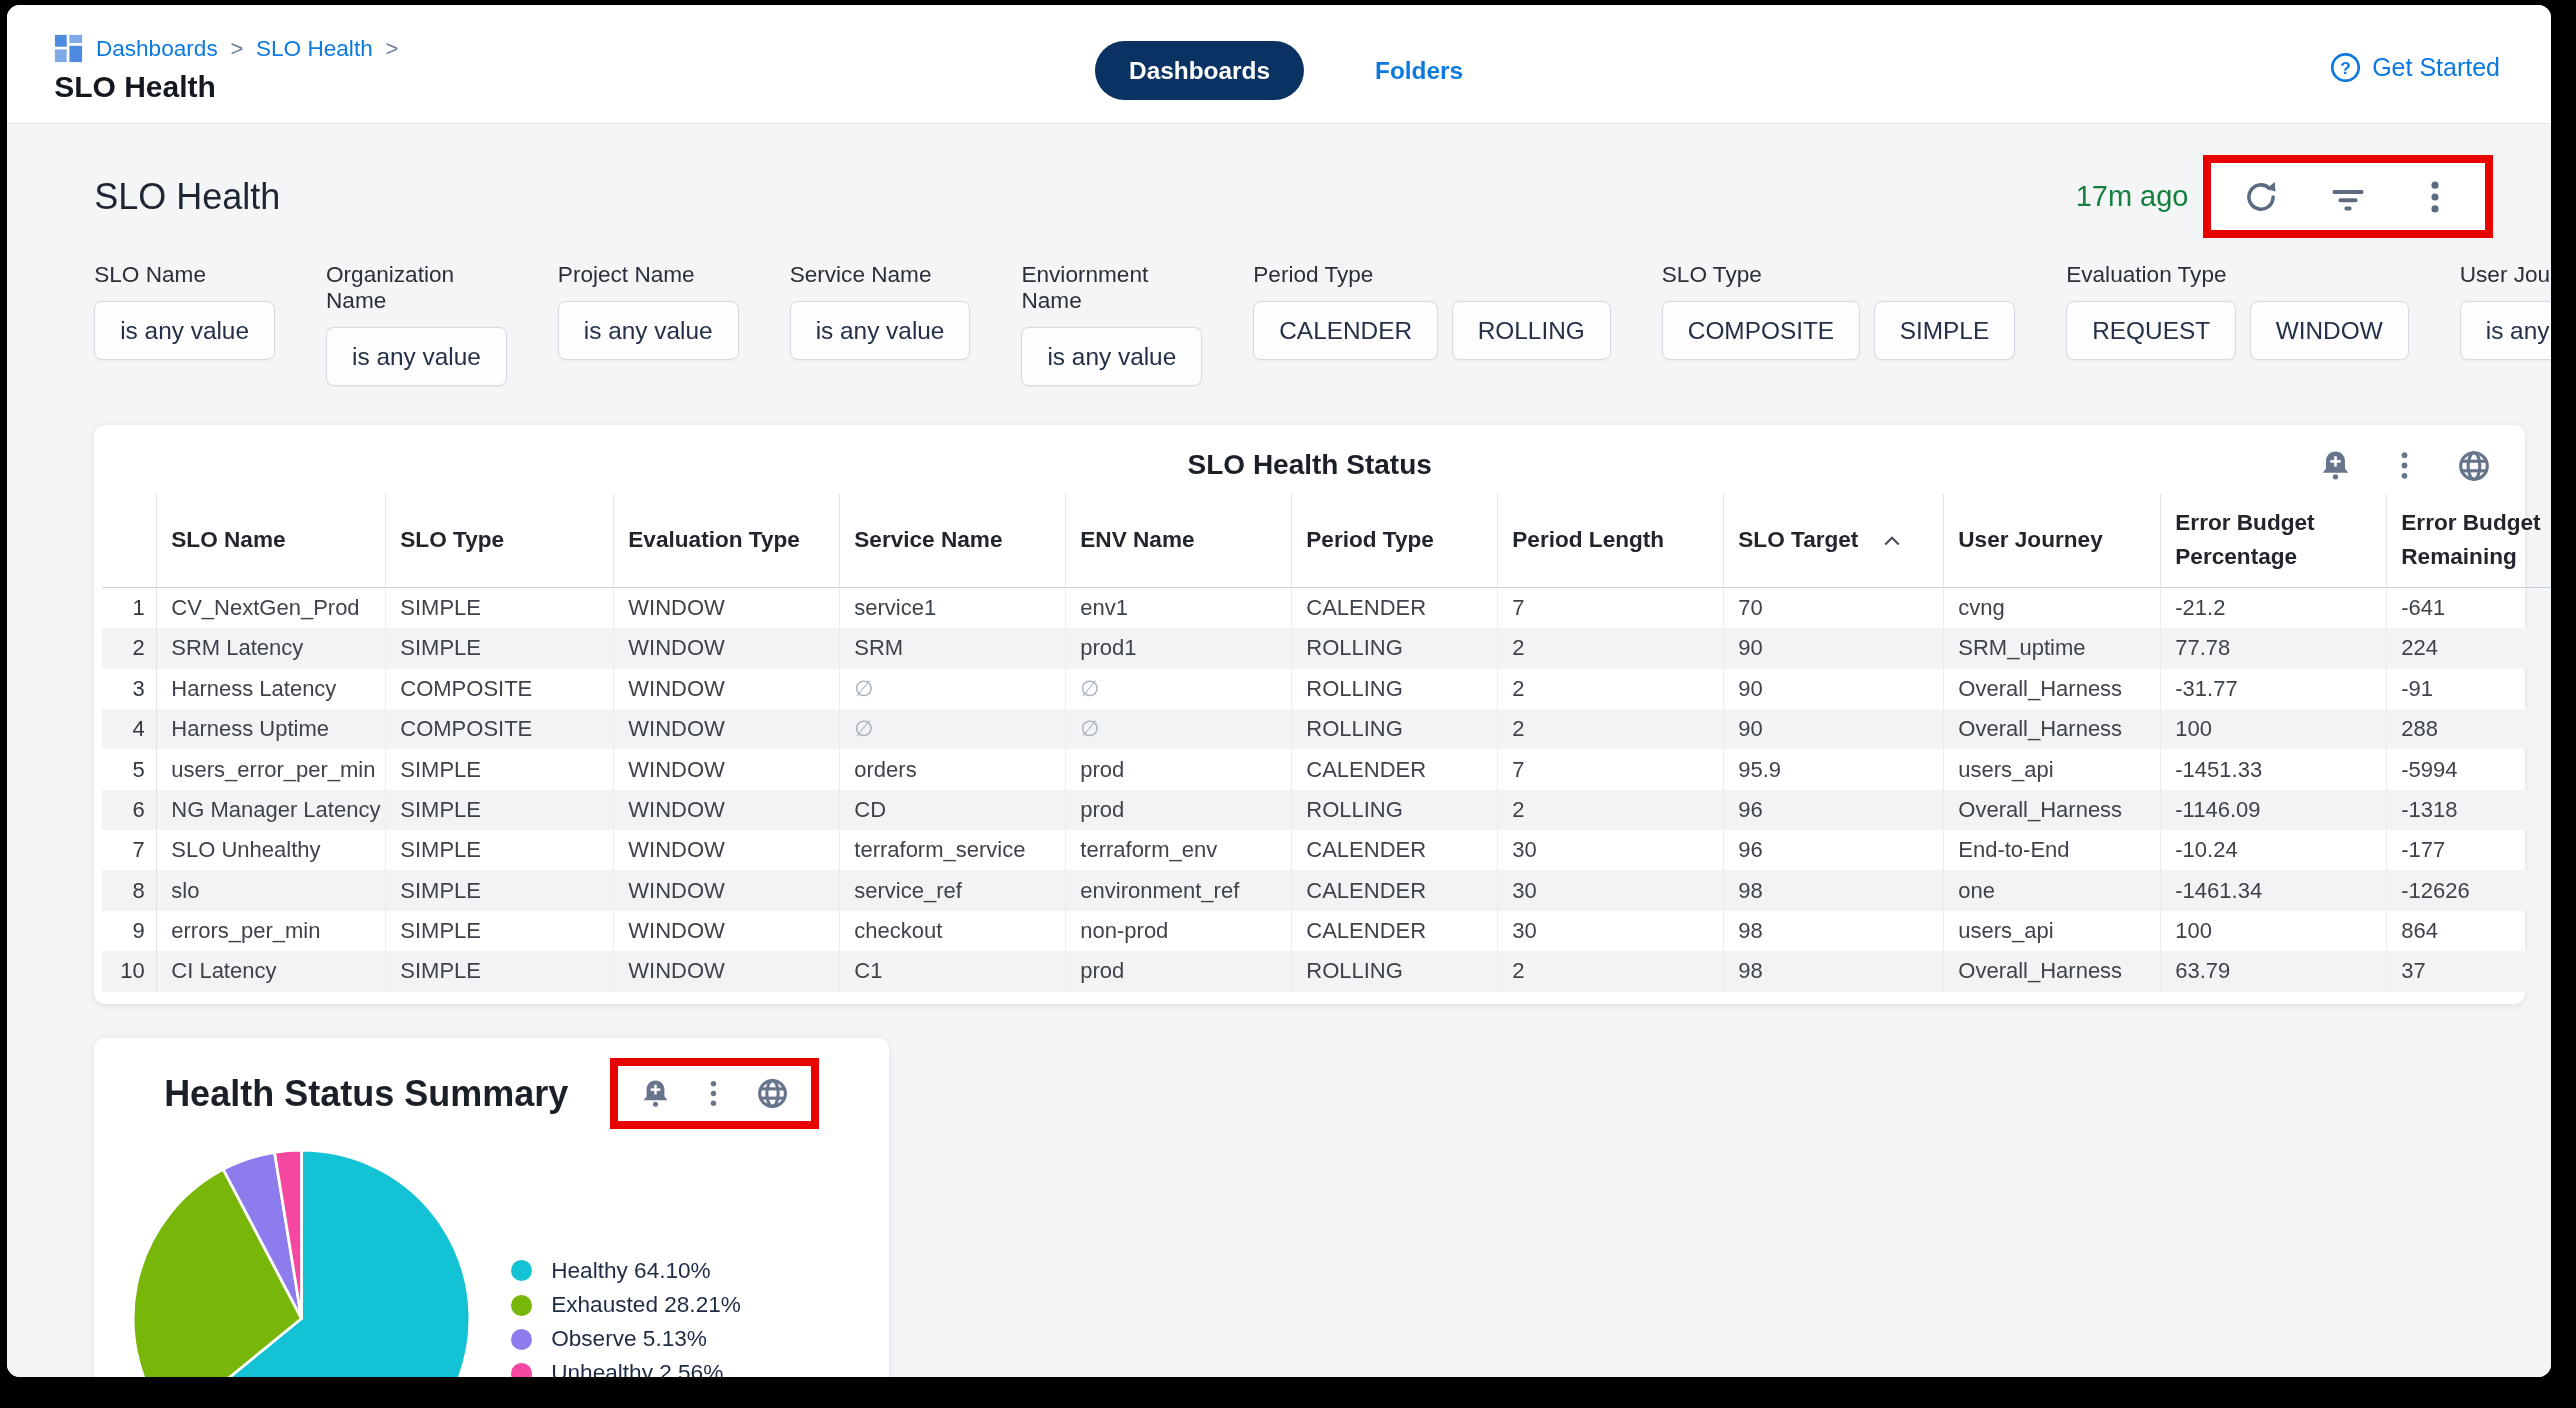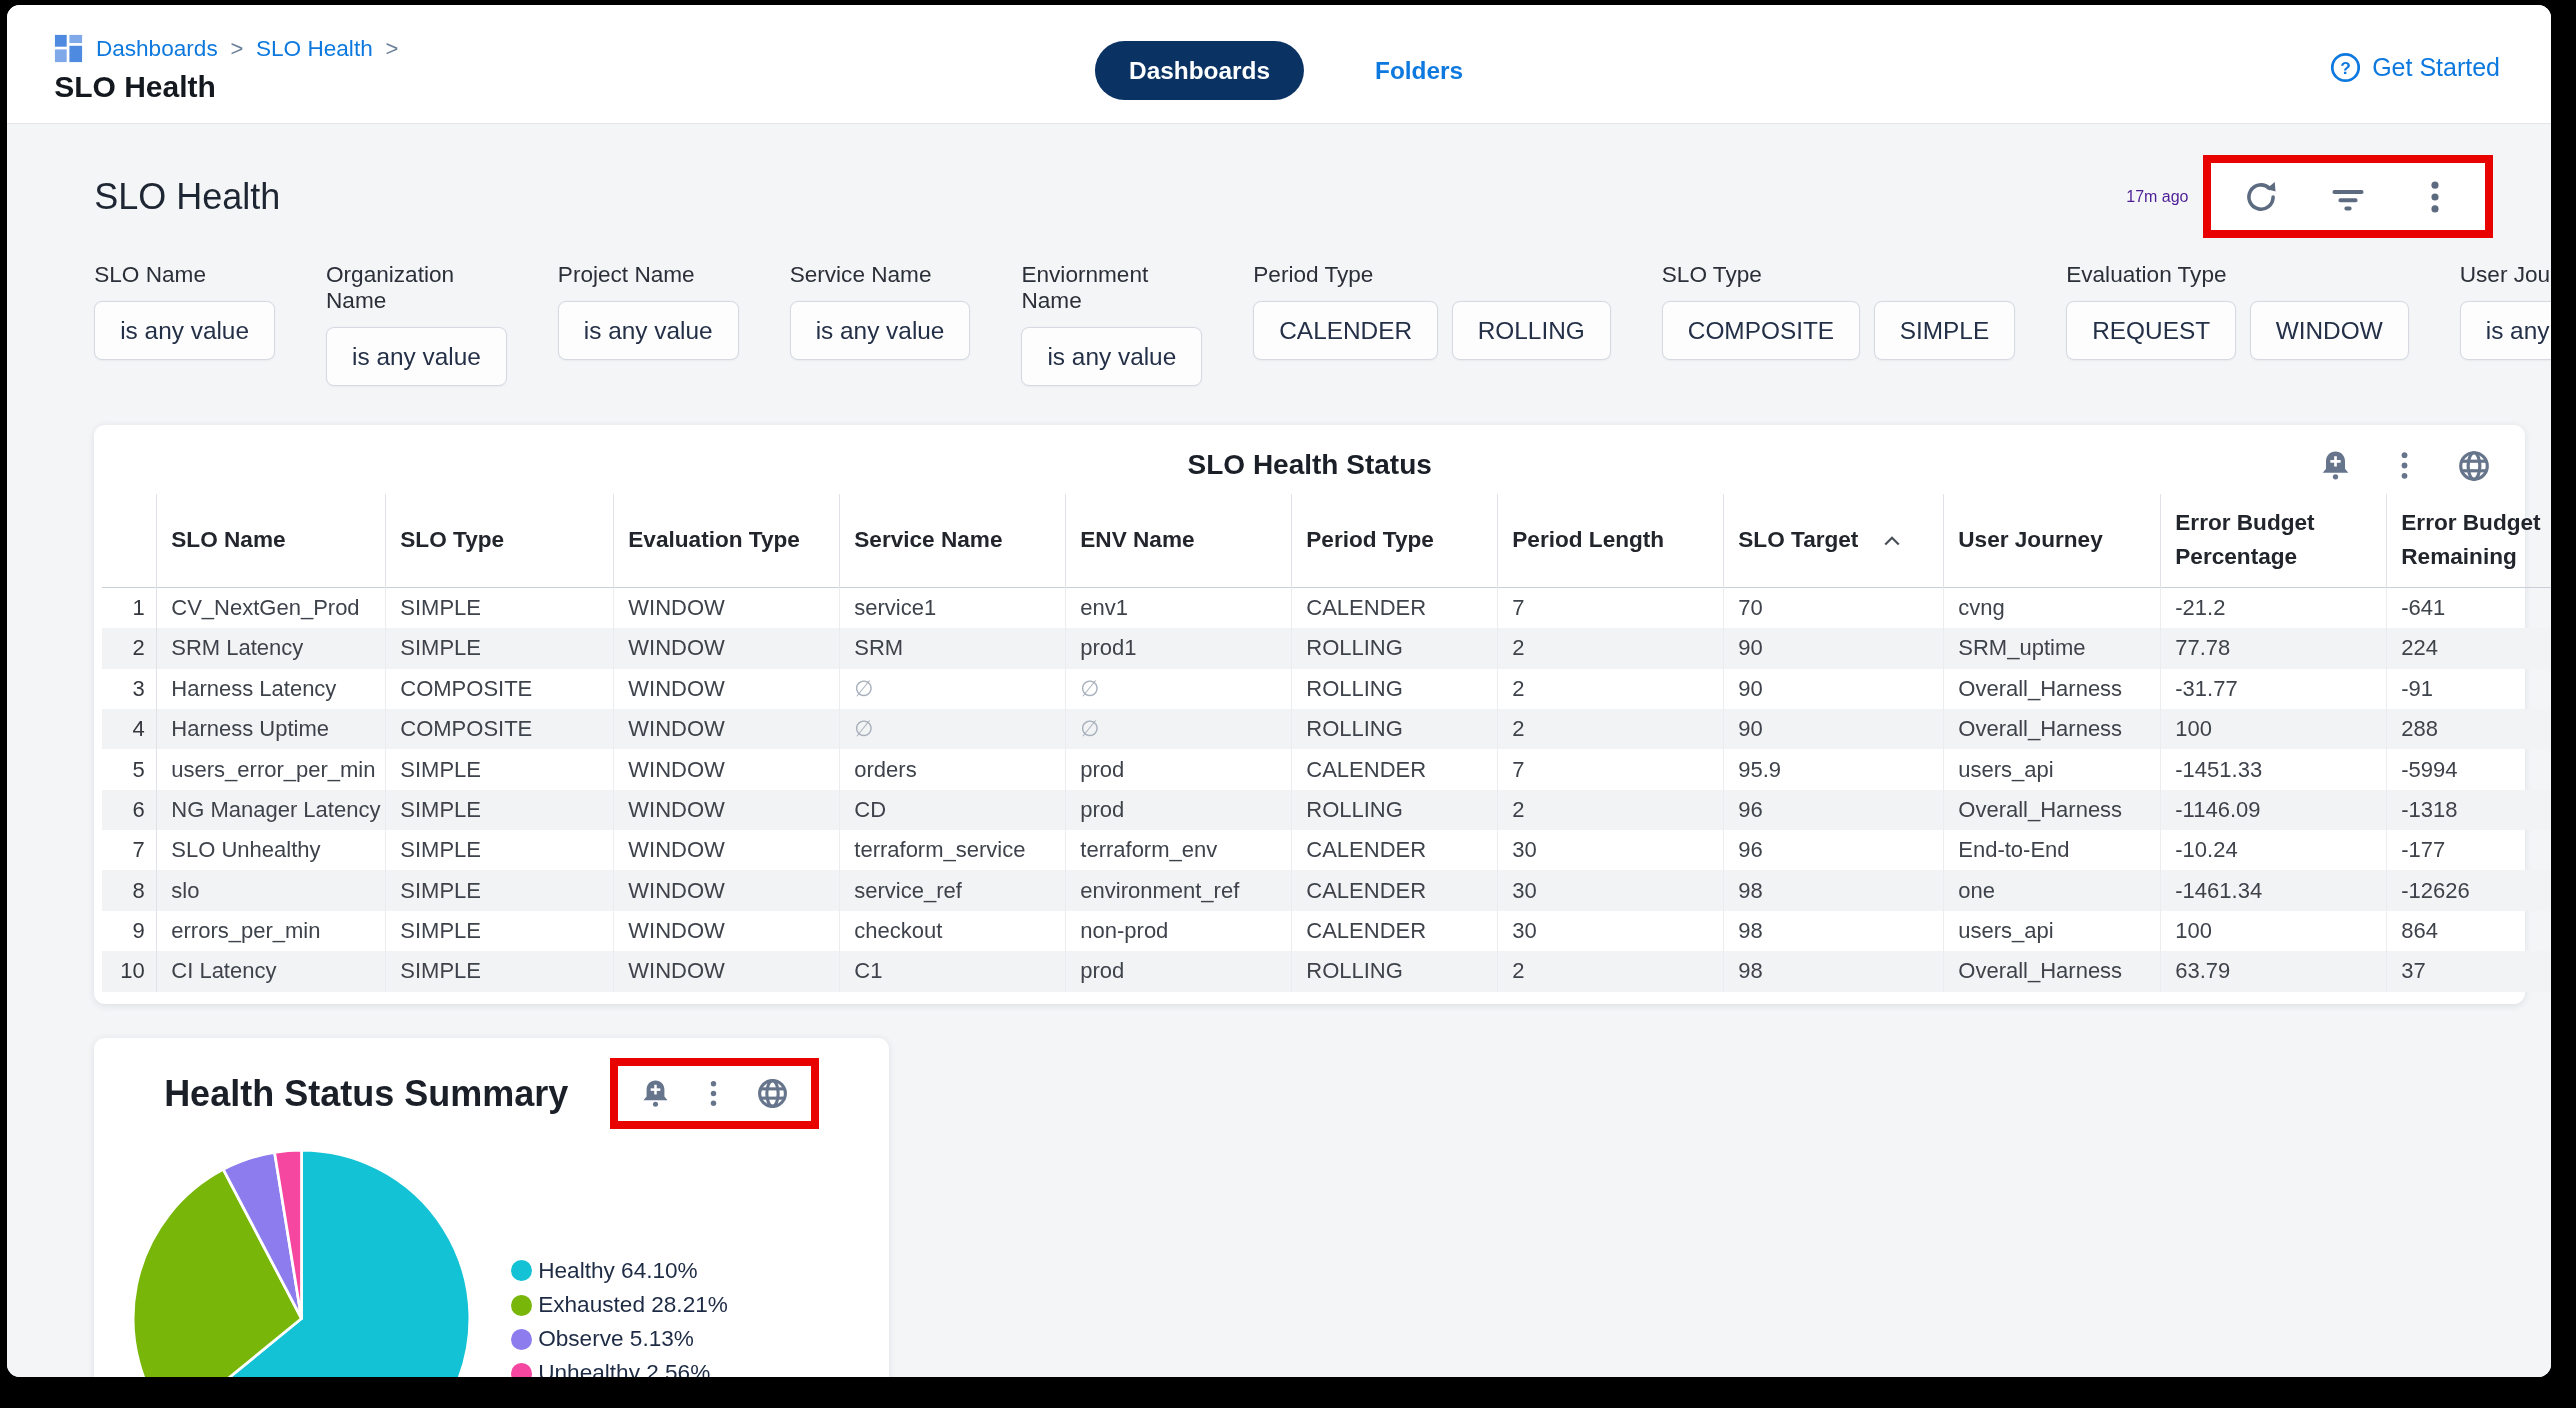--- a/index.html
+++ b/index.html
@@ -15,21 +15,21 @@
   .tabs { position:absolute; left:50%; top:36px; transform:translateX(-50%); display:flex; align-items:center; gap:71px; }
   .tab-pill { background:#0a3364; color:#fff; font-size:24.4px; font-weight:bold; padding:15.4px 34px; border-radius:36px; cursor:pointer; }
   .tab-link { color:#0d79df; font-size:24.4px; font-weight:700; cursor:pointer; }
   .get-started { position:absolute; right:51px; top:47px; display:flex; align-items:center; gap:11px; color:#0d79df; font-size:25px; cursor:pointer; }
 
   
   .content { background:#f4f5f7; height:calc(100% - 119px); padding:0 0 0 0; overflow:hidden; }
   .dash-header { display:flex; justify-content:space-between; align-items:center; margin:31px 58px 0 87px; }
   .dash-title { font-size:36px; font-weight:500; color:#1e2633; }
   .dash-right { display:flex; align-items:center; gap:14.5px; }
-  .updated { font-size:16px; color:#4c1d95; }
+  .updated { font-size:29px; color:#15803d; }
   .annotation-box { border:8.1px solid #e80200; background:#fff; display:flex; align-items:center; }
   .icon-toolbar { display:flex; align-items:center; gap:49px; padding:14.5px 31px; }
   .icon-btn { cursor:pointer; display:flex; align-items:center; }
 
   
   .filters { display:flex; gap:51px; margin:23.5px 87px 0 87px; }
   .filter-label { font-size:22.6px; color:#2a2f38; margin-bottom:13.6px; }
   .filter-buttons { display:flex; gap:13.6px;justify-content:center; }
   .filter-btn { font-size:24.4px; color:#243047; background:#fdfdfe; border:0.9px solid #d6d9e2; border-radius:8.1px; padding:14.5px 25px; cursor:pointer; box-shadow:0 0.9px 1.8px rgba(20,30,60,.05); white-space:nowrap; }
 
@@ -51,21 +51,21 @@
   td.null-cell { color:#a7afbb; }
   .sort-caret { margin-left:25px; display:inline-block; vertical-align:middle; }
 
   
   .pie-card { margin:34px 0 0 87px; width:795px; position:relative; padding-bottom:33px; }
   .pie-head { display:flex; align-items:center; justify-content:center; gap:42px; padding-top:20px; }
   .pie-title { font-size:36px; font-weight:bold; color:#1b1f27; }
   .pie-head .icon-toolbar { gap:27px; padding:11px 22px; }
   .pie-row { display:flex; align-items:flex-start; padding:12.7px 9px 0 31px; }
   .legend { margin-left:33px; margin-top:116px; list-style:none; }
-  .legend li { display:flex; align-items:center; gap:6px; margin-bottom:8.1px; }
+  .legend li { display:flex; align-items:center; gap:19px; margin-bottom:8.1px; }
   .legend .dot { width:21px; height:21px; border-radius:50%; flex:none; }
   .legend .lg-label { font-size:22.6px; font-weight:500; color:#1d2b44; white-space:nowrap; }
 
   svg.gicon { display:block; }
 </style>
 </head>
 <body>
 
 <div class="screen">
 

